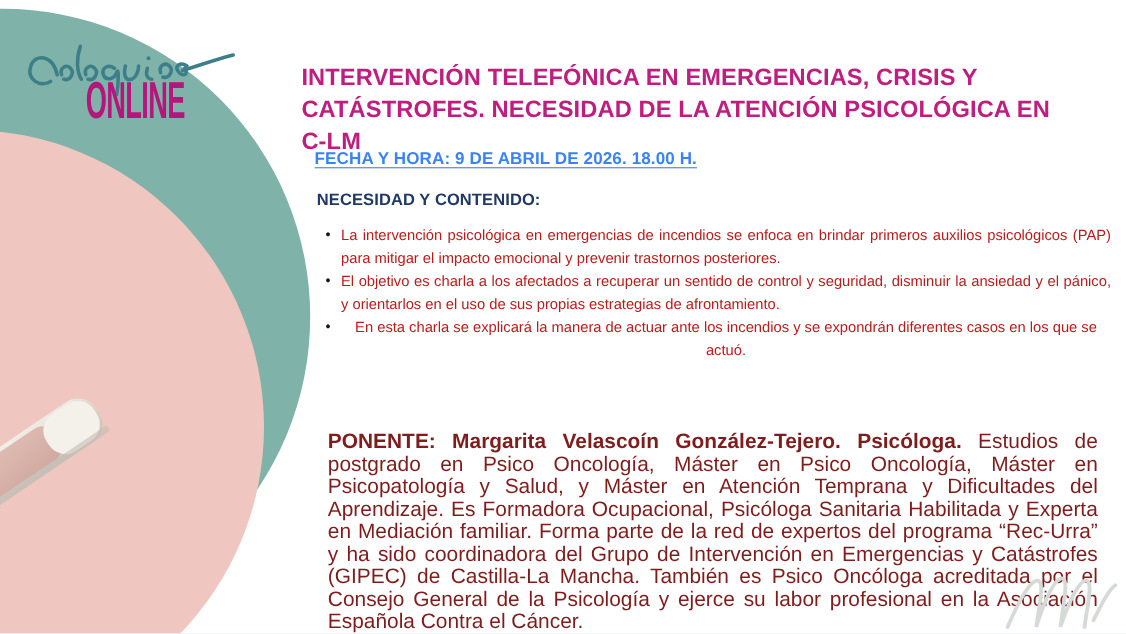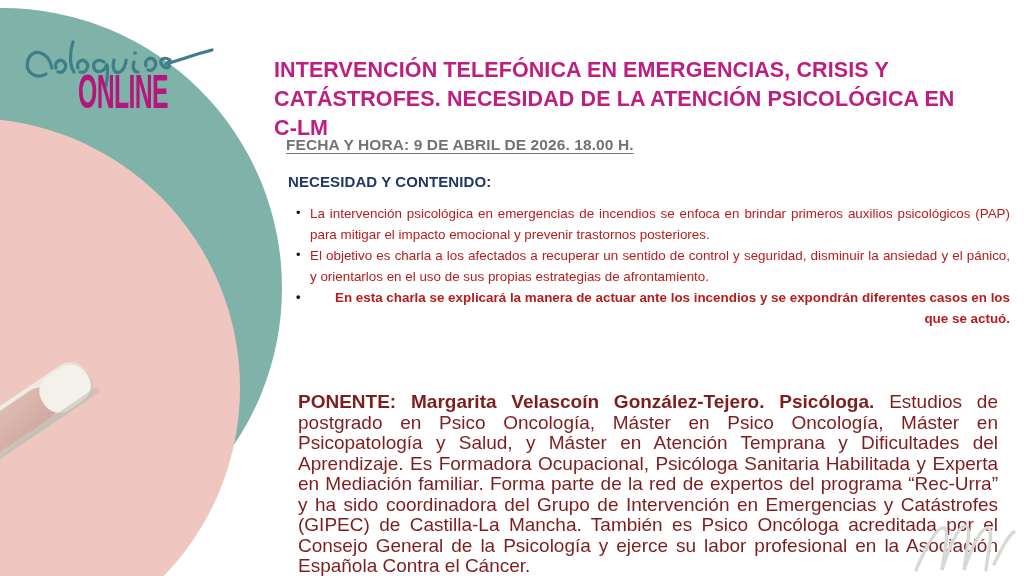--- a/index.html
+++ b/index.html
@@ -105,21 +105,21 @@
     font-family: "Liberation Sans", sans-serif;
     font-weight: bold;
     font-size: 21.5px;
     line-height: 29px;
     letter-spacing: 0.1px;
   }
   .dateline {
     position: absolute;
     left: 12px;
     top: 136px;
-    color: #737373;
+    color: #3b82f6;
     font-weight: bold;
     font-size: 15.5px;
     text-decoration: underline;
     text-underline-offset: 3px;
     letter-spacing: 0.1px;
   }
   .objectives-head {
     position: absolute;
     left: 14px;
     top: 173px;
@@ -148,21 +148,21 @@
   }
   .bullets li::before {
     content: "\2022";
     position: absolute;
     left: -14px;
     top: -1px;
     font-size: 13px;
     color: #161616;
   }
   .bullets li:last-child { text-align: left; }
-  .bullets li.j-left { text-align: right; font-weight: bold; }
+  .bullets li.j-left { text-align: center; }
 
   .speaker {
     position: absolute;
     left: 12px;
     top: 380px;
     width: 700px;
     margin: 12px;
     color: #7f1d1d;
     font-size: 19px;
     line-height: 20.5px;

